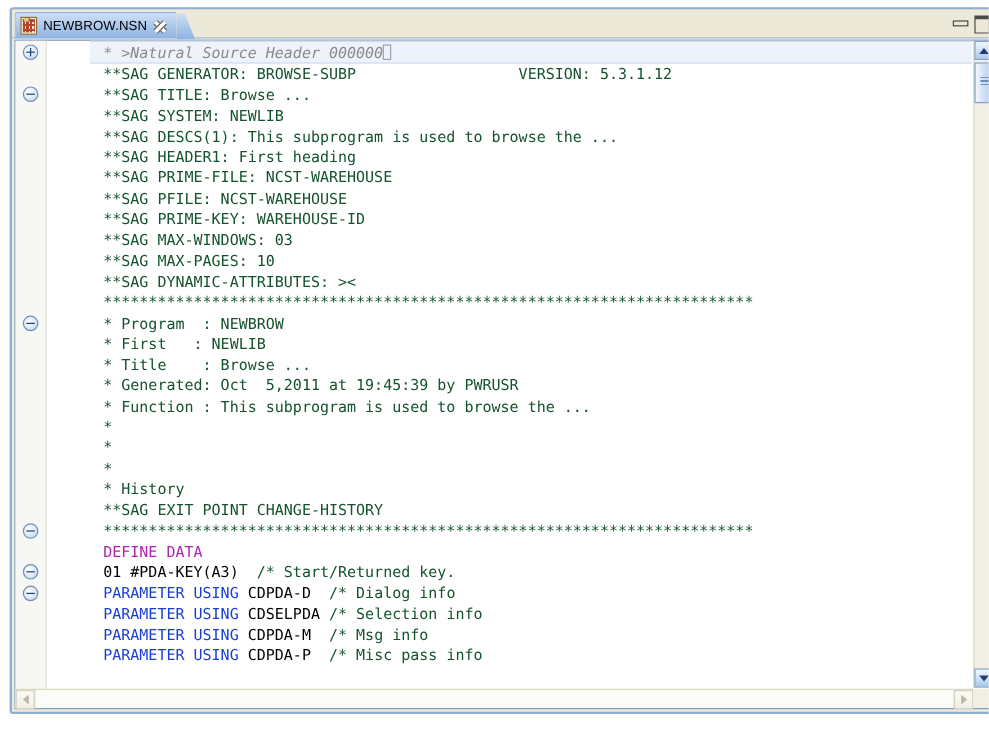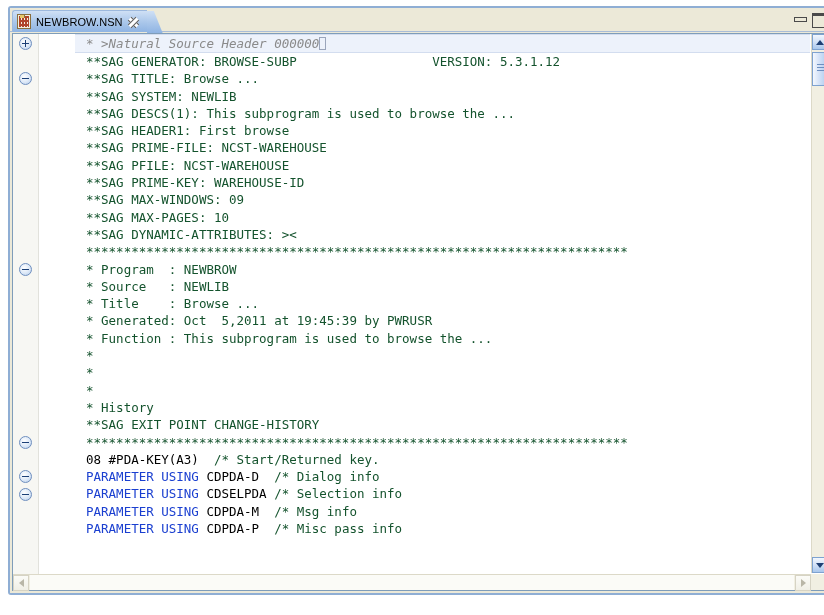--- a/index.html
+++ b/index.html
@@ -306,40 +306,41 @@
               <div class="fold collapse" style="top: 453.5px;"></div>
             </div>
         </div>
 
         <div class="code" id="code-area">
             <div class="line current"><span class="tok-header">* &gt;Natural Source Header 000000</span><span class="caret"></span></div>
             <div class="line"><span class="tok-comment">**SAG GENERATOR: BROWSE-SUBP                  VERSION: 5.3.1.12</span></div>
             <div class="line"><span class="tok-comment">**SAG TITLE: Browse ...</span></div>
             <div class="line"><span class="tok-comment">**SAG SYSTEM: NEWLIB</span></div>
             <div class="line"><span class="tok-comment">**SAG DESCS(1): This subprogram is used to browse the ...</span></div>
-            <div class="line"><span class="tok-comment">**SAG HEADER1: First browse</span></div>
+            <div class="line"><span class="tok-comment">**SAG HEADER1: First heading</span></div>
             <div class="line"><span class="tok-comment">**SAG PRIME-FILE: NCST-WAREHOUSE</span></div>
             <div class="line"><span class="tok-comment">**SAG PFILE: NCST-WAREHOUSE</span></div>
             <div class="line"><span class="tok-comment">**SAG PRIME-KEY: WAREHOUSE-ID</span></div>
-            <div class="line"><span class="tok-comment">**SAG MAX-WINDOWS: 09</span></div>
+            <div class="line"><span class="tok-comment">**SAG MAX-WINDOWS: 03</span></div>
             <div class="line"><span class="tok-comment">**SAG MAX-PAGES: 10</span></div>
             <div class="line"><span class="tok-comment">**SAG DYNAMIC-ATTRIBUTES: &gt;&lt;</span></div>
             <div class="line"><span class="tok-comment">************************************************************************</span></div>
             <div class="line"><span class="tok-comment">* Program  : NEWBROW</span></div>
-            <div class="line"><span class="tok-comment">* Source   : NEWLIB</span></div>
+            <div class="line"><span class="tok-comment">* First   : NEWLIB</span></div>
             <div class="line"><span class="tok-comment">* Title    : Browse ...</span></div>
             <div class="line"><span class="tok-comment">* Generated: Oct  5,2011 at 19:45:39 by PWRUSR</span></div>
             <div class="line"><span class="tok-comment">* Function : This subprogram is used to browse the ...</span></div>
             <div class="line"><span class="tok-comment">*</span></div>
             <div class="line"><span class="tok-comment">*</span></div>
             <div class="line"><span class="tok-comment">*</span></div>
             <div class="line"><span class="tok-comment">* History</span></div>
             <div class="line"><span class="tok-comment">**SAG EXIT POINT CHANGE-HISTORY</span></div>
             <div class="line"><span class="tok-comment">************************************************************************</span></div>
-            <div class="line"><span class="tok-plain">08 #PDA-KEY(A3)  </span><span class="tok-comment">/* Start/Returned key.</span></div>
+            <div class="line"><span class="tok-kw2">DEFINE DATA</span></div>
+            <div class="line"><span class="tok-plain">01 #PDA-KEY(A3)  </span><span class="tok-comment">/* Start/Returned key.</span></div>
             <div class="line"><span class="tok-kw">PARAMETER USING</span><span class="tok-plain"> CDPDA-D  </span><span class="tok-comment">/* Dialog info</span></div>
             <div class="line"><span class="tok-kw">PARAMETER USING</span><span class="tok-plain"> CDSELPDA </span><span class="tok-comment">/* Selection info</span></div>
             <div class="line"><span class="tok-kw">PARAMETER USING</span><span class="tok-plain"> CDPDA-M  </span><span class="tok-comment">/* Msg info</span></div>
             <div class="line"><span class="tok-kw">PARAMETER USING</span><span class="tok-plain"> CDPDA-P  </span><span class="tok-comment">/* Misc pass info</span></div>
           </div>
 
         <div class="vsb">
           <div class="sb-btn top">
             <span class="arrow up"></span>
           </div>

